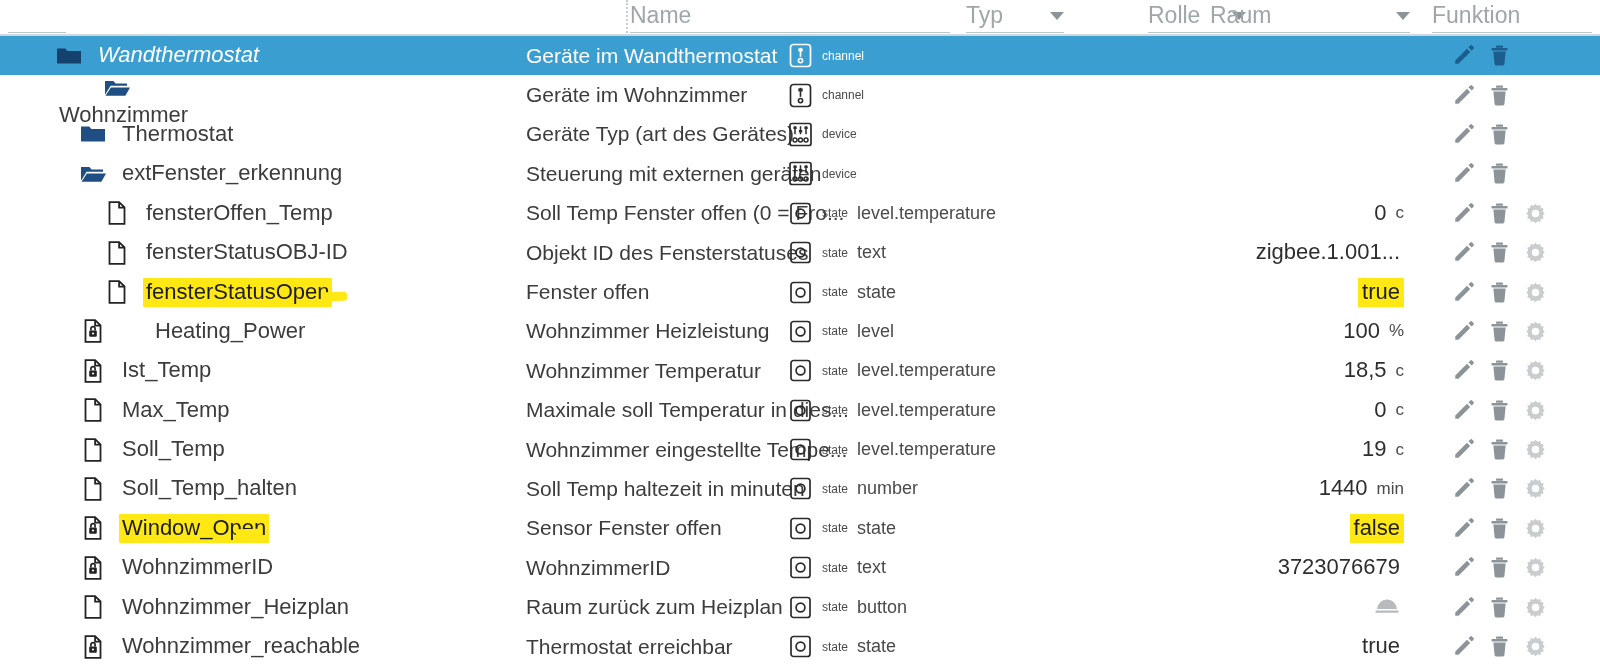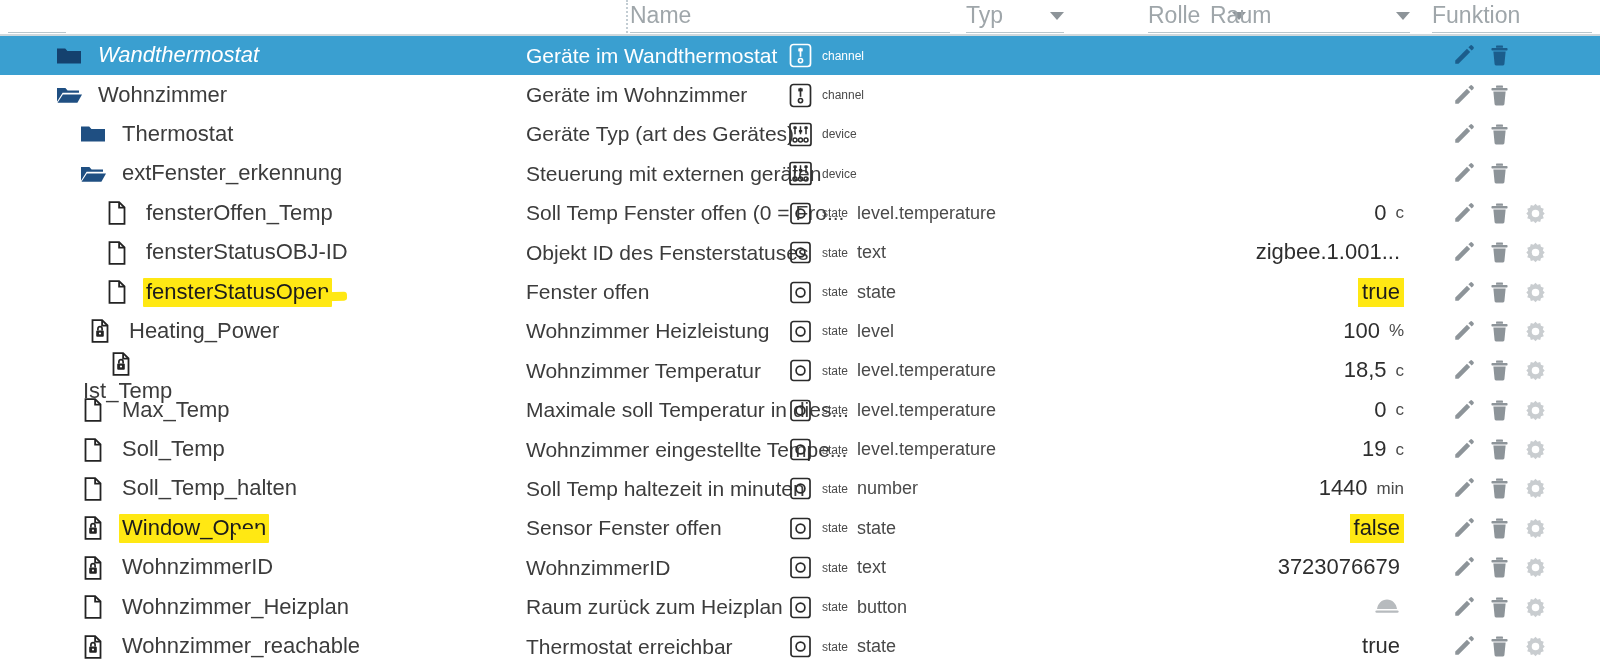--- a/index.html
+++ b/index.html
@@ -156,21 +156,21 @@
             <path fill="#1b5d8c" d="M17.1 3.5 20.5 6.9 22.3 5.1a1.6 1.6 0 0 0 0-2.3l-1.1-1.1a1.6 1.6 0 0 0-2.3 0z"></path>
           </svg>
           <svg viewBox="0 0 24 24" class="act">
             <rect x="8.4" y="1.6" width="7.2" height="2.3" rx="0.6" fill="#1b5d8c"></rect>
             <rect x="3.6" y="4.3" width="16.8" height="2.6" rx="0.8" fill="#1b5d8c"></rect>
             <path fill="#1b5d8c" d="M5.6 7.8h12.8l-1.3 13.4a1.4 1.4 0 0 1-1.4 1.2H8.3a1.4 1.4 0 0 1-1.4-1.2z"></path>
           </svg>
         </div>
       </div>
       <div class="row">
-        <div class="c-name" style="left: 56px;">
+        <div class="c-name" style="left: 56px; flex-direction: column;">
           <svg viewBox="0 0 26 26" class="tree-icon">
             <path fill="#1f4f82" d="M1 6h8.4l2.2 2.5H23v2.3H6.6L1 19.8z"></path>
             <path fill="#1f4f82" d="M6.9 12.4H26l-4.6 8.4H1.5z"></path>
           </svg>
           <span class="name-label">Wohnzimmer</span>
         </div>
         <div class="c-desc">Geräte im Wohnzimmer</div>
         <div class="c-type">
           <svg viewBox="0 0 25 25" class="type-icon">
             <rect x="2.5" y="1.5" width="20" height="22" rx="3" fill="none" stroke="#2b2b2b" stroke-width="1.7"></rect>
@@ -366,21 +366,21 @@
             <rect x="3.6" y="4.3" width="16.8" height="2.6" rx="0.8" fill="#8d9499"></rect>
             <path fill="#8d9499" d="M5.6 7.8h12.8l-1.3 13.4a1.4 1.4 0 0 1-1.4 1.2H8.3a1.4 1.4 0 0 1-1.4-1.2z"></path>
           </svg>
           <svg viewBox="0 0 24 24" class="act">
             <path fill="#c9cdd0" d="M12 1.8l2 2.2 2.9-.8.8 2.9 2.9.9-1 2.9 2 2.1-2 2.1 1 2.9-2.9.9-.8 2.9-2.9-.8-2 2.2-2-2.2-2.9.8-.8-2.9-2.9-.9 1-2.9-2-2.1 2-2.1-1-2.9 2.9-.9.8-2.9 2.9.8z"></path>
             <circle cx="12" cy="12" r="3.9" fill="#ffffff"></circle>
           </svg>
         </div>
       </div>
       <div class="row">
-        <div class="c-name" style="left: 87px;">
+        <div class="c-name" style="left: 80px; gap: 33px;">
           <svg viewBox="0 0 26 26" class="tree-icon">
             <path fill="none" stroke="#232323" stroke-width="1.8" d="M5.5 2.2h9.6l5.4 5.3v16.3H5.5z"></path>
             <path fill="none" stroke="#232323" stroke-width="1.8" d="M15.1 2.4v5.3h5.2"></path>
             <rect x="9.2" y="12.6" width="7.6" height="6.2" rx="1" fill="#232323"></rect>
             <path fill="none" stroke="#232323" stroke-width="1.7" d="M10.9 12.6v-1.9a2.1 2.1 0 0 1 4.2 0v1.9"></path>
             <circle cx="13" cy="15.5" r="1.1" fill="#ffffff"></circle>
           </svg>
           <span class="name-label">Heating_Power</span>
         </div>
         <div class="c-desc">Wohnzimmer Heizleistung</div>
@@ -406,21 +406,21 @@
             <rect x="3.6" y="4.3" width="16.8" height="2.6" rx="0.8" fill="#8d9499"></rect>
             <path fill="#8d9499" d="M5.6 7.8h12.8l-1.3 13.4a1.4 1.4 0 0 1-1.4 1.2H8.3a1.4 1.4 0 0 1-1.4-1.2z"></path>
           </svg>
           <svg viewBox="0 0 24 24" class="act">
             <path fill="#c9cdd0" d="M12 1.8l2 2.2 2.9-.8.8 2.9 2.9.9-1 2.9 2 2.1-2 2.1 1 2.9-2.9.9-.8 2.9-2.9-.8-2 2.2-2-2.2-2.9.8-.8-2.9-2.9-.9 1-2.9-2-2.1 2-2.1-1-2.9 2.9-.9.8-2.9 2.9.8z"></path>
             <circle cx="12" cy="12" r="3.9" fill="#ffffff"></circle>
           </svg>
         </div>
       </div>
       <div class="row">
-        <div class="c-name" style="left: 80px; flex-direction: column;">
+        <div class="c-name" style="left: 80px;">
           <svg viewBox="0 0 26 26" class="tree-icon">
             <path fill="none" stroke="#232323" stroke-width="1.8" d="M5.5 2.2h9.6l5.4 5.3v16.3H5.5z"></path>
             <path fill="none" stroke="#232323" stroke-width="1.8" d="M15.1 2.4v5.3h5.2"></path>
             <rect x="9.2" y="12.6" width="7.6" height="6.2" rx="1" fill="#232323"></rect>
             <path fill="none" stroke="#232323" stroke-width="1.7" d="M10.9 12.6v-1.9a2.1 2.1 0 0 1 4.2 0v1.9"></path>
             <circle cx="13" cy="15.5" r="1.1" fill="#ffffff"></circle>
           </svg>
           <span class="name-label">Ist_Temp</span>
         </div>
         <div class="c-desc">Wohnzimmer Temperatur</div>

